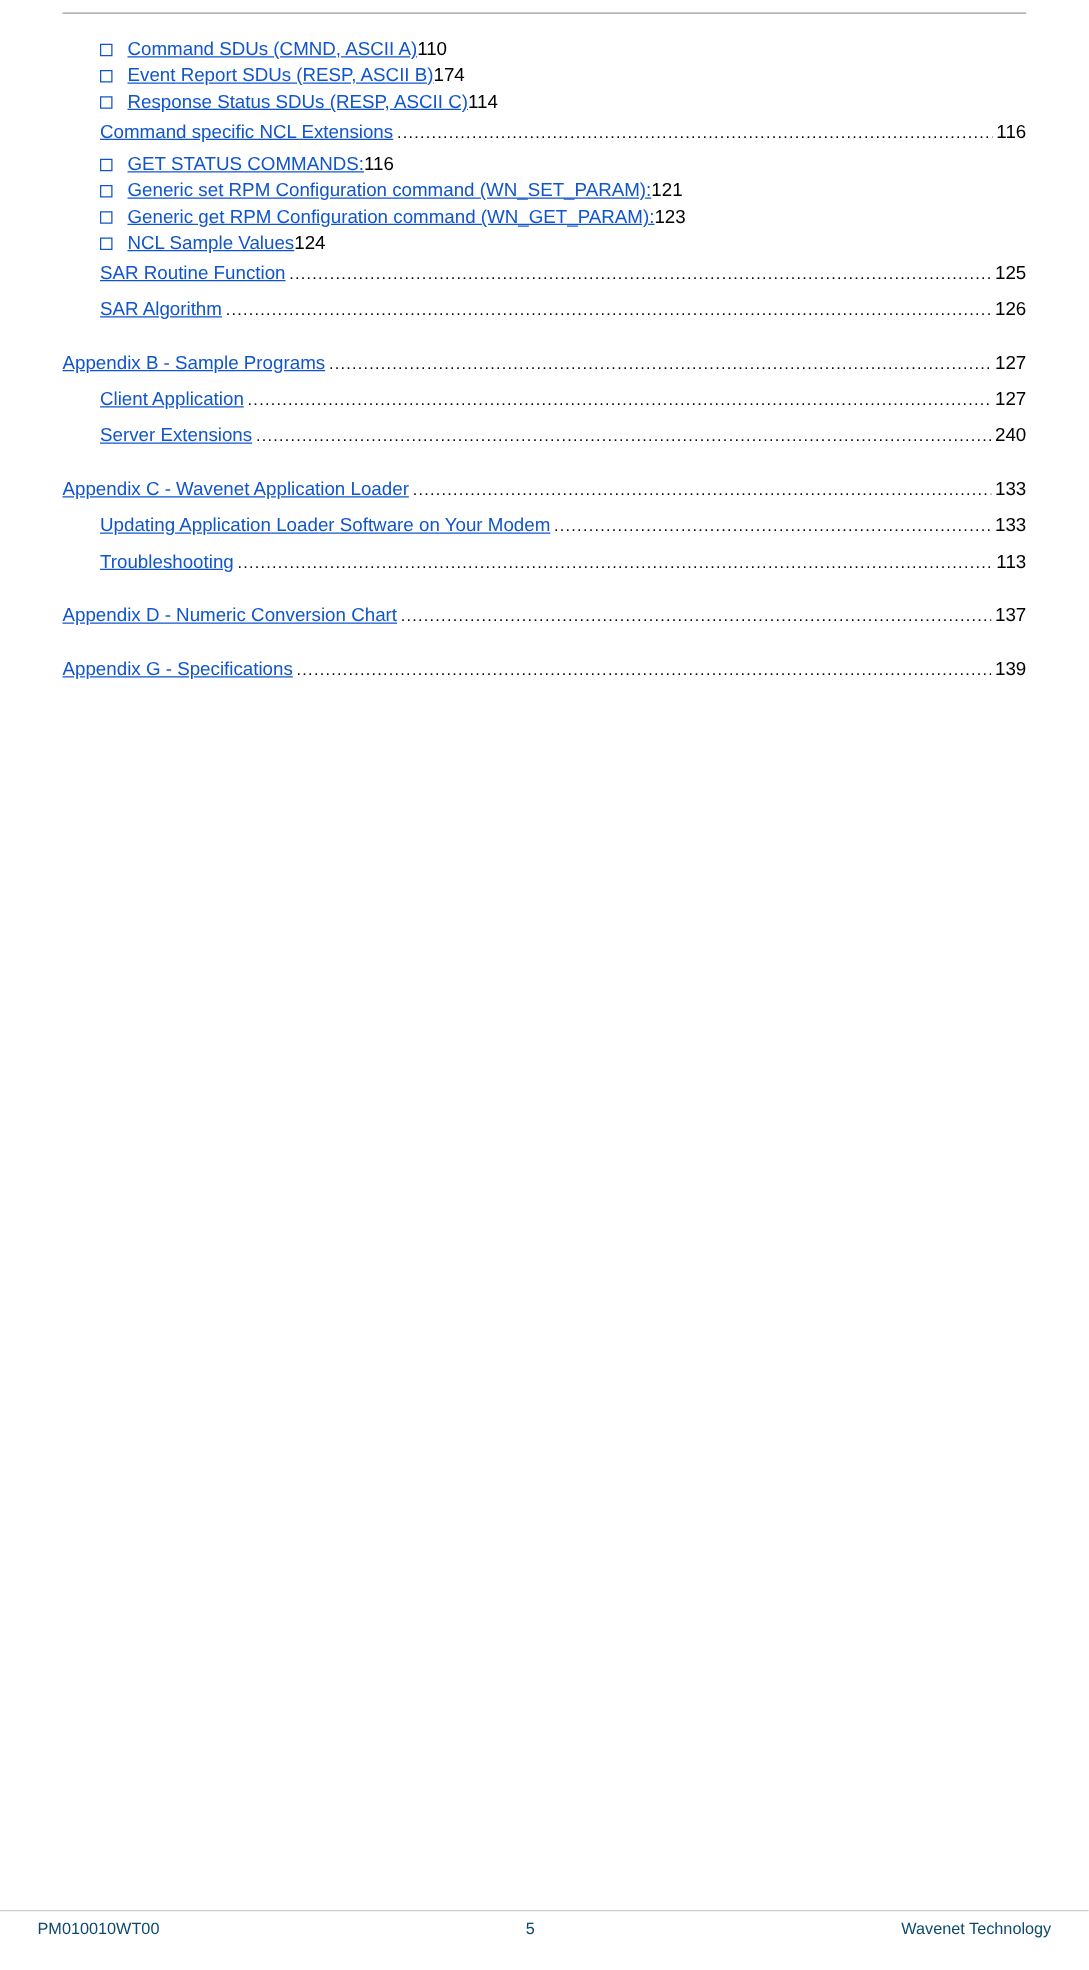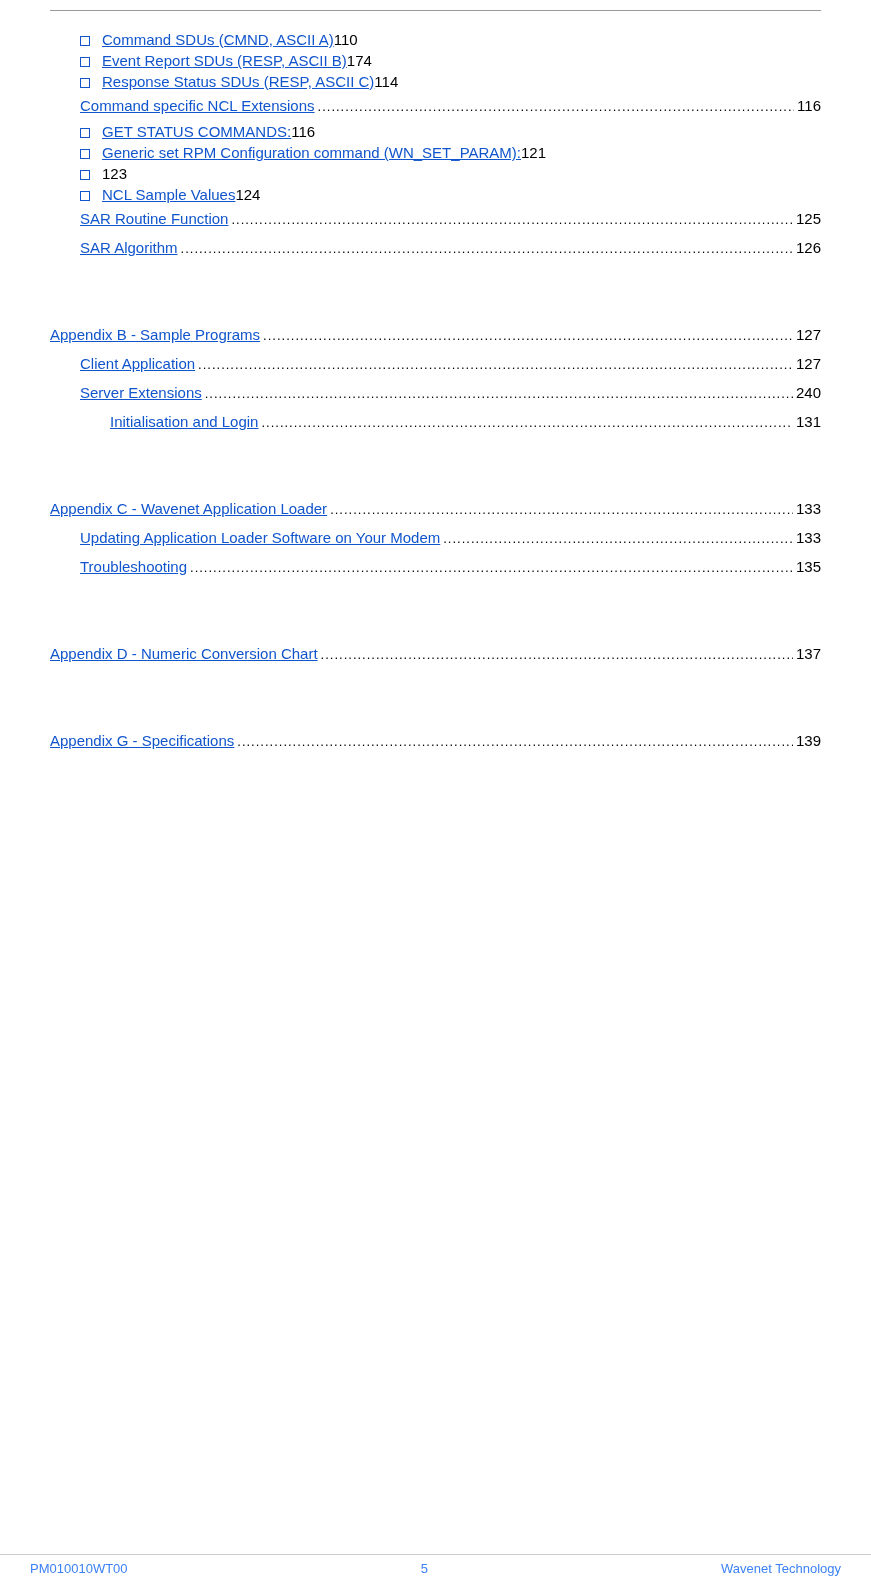--- a/index.html
+++ b/index.html
@@ -48,21 +48,20 @@
       color: #000;
       font-size: 13px;
       letter-spacing: 1px;
     }
     .toc-entry .page-num {
       color: #000;
       white-space: nowrap;
     }
     .toc-level-1 {
       margin-left: 0px;
-      margin-top: 44px;
     }
     .toc-level-2 {
       margin-left: 30px;
     }
     .toc-level-3 {
       margin-left: 60px;
     }
     .bullet-square {
       display: inline-block;
       width: 10px;
@@ -83,29 +82,29 @@
       display: flex;
       align-items: baseline;
       flex: 1;
       text-align: right;
     }
     .spacer-line {
       height: 14px;
     }
     .footer {
       position: absolute;
-      bottom: 0;
+      bottom: 26px;
       left: 0;
       right: 0;
       border-top: 1px solid #ccc;
       display: flex;
       justify-content: space-between;
       padding: 6px 30px 0 30px;
       font-size: 13px;
-      color: #3b82f6;
+      color: #0c4a6e;
     }
   </style>
 </head>
 <body>
 
 <div class="page-content">
   <hr class="top-rule">
 
   <div class="bullet-row">
     <span class="bullet-square"></span>
@@ -154,20 +153,21 @@
     <div class="entry-text">
       <a href="#">Generic set RPM Configuration command (WN_SET_PARAM):</a>
       <span class="dots"></span>
       <span class="page-num">121</span>
     </div>
   </div>
 
   <div class="bullet-row">
     <span class="bullet-square"></span>
     <div class="entry-text">
+      <a href="#">Generic get RPM Configuration command (WN_GET_PARAM):</a>
       <span class="dots"></span>
       <span class="page-num">123</span>
     </div>
   </div>
 
   <div class="bullet-row">
     <span class="bullet-square"></span>
     <div class="entry-text">
       <a href="#">NCL Sample Values</a>
       <span class="dots"></span>
@@ -200,44 +200,39 @@
     <span class="dots"></span>
     <span class="page-num">127</span>
   </div>
 
   <div class="toc-entry toc-level-2">
     <a href="#">Server Extensions</a>
     <span class="dots"></span>
     <span class="page-num">240</span>
   </div>
 
-  <div class="toc-entry toc-level-3">
-    <a href="#">Initialisation and Login</a>
-    <span class="dots"></span>
-    <span class="page-num">131</span>
-  </div>
 
   <div class="spacer-line"></div>
 
   <div class="toc-entry toc-level-1">
     <a href="#">Appendix C - Wavenet Application Loader</a>
     <span class="dots"></span>
     <span class="page-num">133</span>
   </div>
 
   <div class="toc-entry toc-level-2">
     <a href="#">Updating Application Loader Software on Your Modem</a>
     <span class="dots"></span>
     <span class="page-num">133</span>
   </div>
 
   <div class="toc-entry toc-level-2">
     <a href="#">Troubleshooting</a>
     <span class="dots"></span>
-    <span class="page-num">135</span>
+    <span class="page-num">113</span>
   </div>
 
   <div class="spacer-line"></div>
 
   <div class="toc-entry toc-level-1">
     <a href="#">Appendix D - Numeric Conversion Chart</a>
     <span class="dots"></span>
     <span class="page-num">137</span>
   </div>
 

